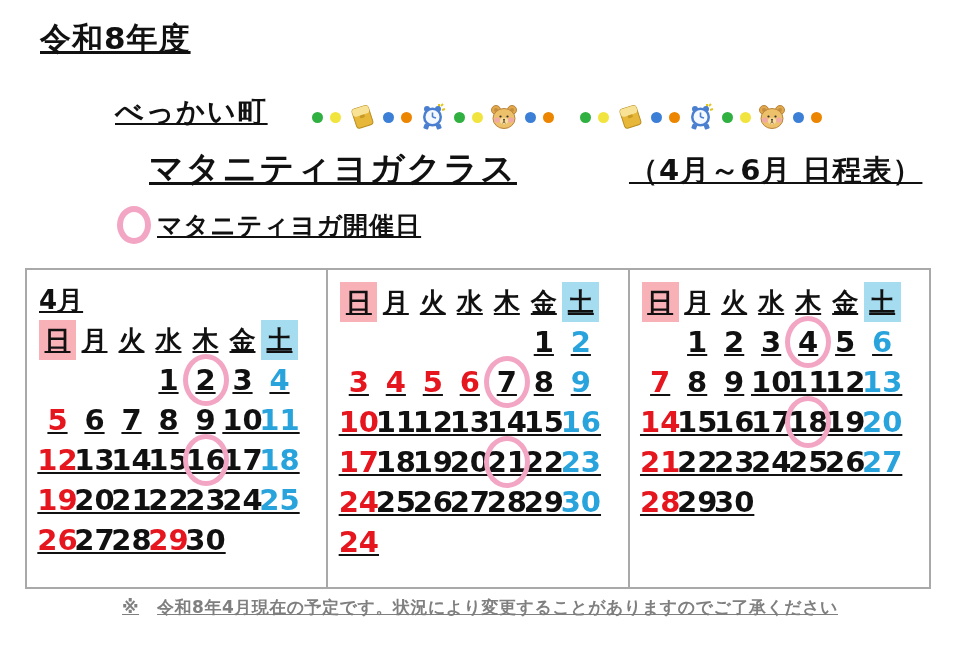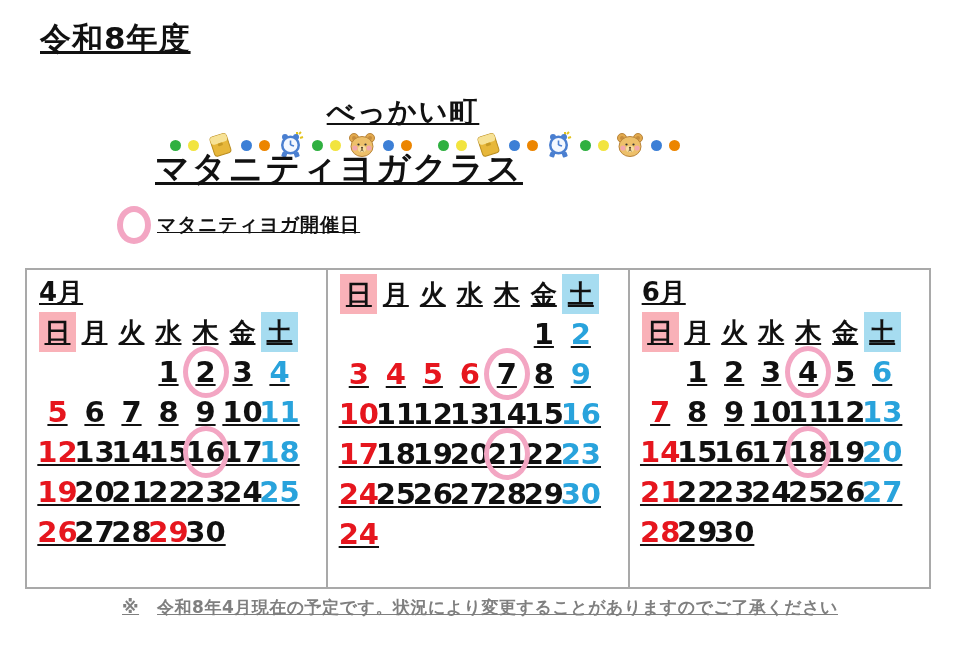--- a/index.html
+++ b/index.html
@@ -4,40 +4,40 @@
 <style>
   html,body{margin:0;padding:0;}
   body{
     width:960px;height:668px;overflow:hidden;background:#ffffff;
     font-family:"DejaVu Sans","Liberation Sans",sans-serif;
     color:#111;position:relative;
   }
   .abs{position:absolute;text-decoration:underline;}
   
   .fiscal-title{left:40px;top:18px;font-size:31px;font-weight:bold;letter-spacing:1px;}
-  .town-row{left:126px;top:93px;display:flex;align-items:center;flex-direction:column;}
+  .town-row{left:115px;top:93px;display:flex;align-items:flex-end;}
   .town-name{font-size:28px;font-weight:bold;letter-spacing:2px;}
   .deco-strip{display:flex;align-items:center;margin-left:44px;}
   .deco-group{display:flex;align-items:center;gap:7px;}
   .deco-group + .deco-group{margin-left:26px;}
   .dot{width:11px;height:11px;border-radius:50%;display:inline-block;}
   .deco-icon{width:28px;height:28px;display:inline-block;}
-  .title-row{left:155px;top:146px;display:flex;align-items:baseline;}
+  .title-row{left:149px;top:146px;display:flex;align-items:baseline;}
   .class-title{font-size:34px;font-weight:bold;letter-spacing:2px;}
   .schedule-range{font-size:29px;font-weight:bold;margin-left:112px;letter-spacing:1px;}
   
   .legend{left:117px;top:206px;display:flex;align-items:center;}
   .legend-ring{width:22px;height:26px;border:6px solid var(--circle);border-radius:50%;display:inline-block;}
-  .legend-label{font-size:19px;font-weight:bold;margin-left:6px;letter-spacing:1px;}
+  .legend-label{font-size:25px;font-weight:bold;margin-left:6px;letter-spacing:1px;}
   
   .calendars{
     left:25px;top:268px;width:902px;height:317px;
     border:2px solid var(--border);display:flex;background:#fff;
   }
-  .month{flex:1 1 0;padding:4px 0 0 12px;box-sizing:border-box;}
+  .month{flex:1 1 0;padding:12px 0 0 12px;box-sizing:border-box;}
   .month + .month{border-left:2px solid var(--border);}
   .month-label{font-size:26px;font-weight:bold;height:38px;line-height:36px;}
   .grid{display:grid;grid-template-columns:repeat(7,37px);grid-auto-rows:40px;}
   .cell{display:flex;align-items:center;justify-content:center;position:relative;}
   .hdr{font-size:26px;font-weight:bold;}
   .hdr.sun{background:var(--sunbg);}
   .hdr.sat{background:var(--satbg);}
   .date{font-size:29px;font-weight:bold;}
   .date.red{color:var(--red);}
   .date.sat{color:var(--blue);}
@@ -145,20 +145,21 @@
             <path d="M14 18 q0 2 -1.6 2.2 M14 18 q0 2 1.6 2.2" stroke="#5a4328" stroke-width="0.8" fill="none"></path>
           </svg></span>
         <span class="dot" style="background: rgb(60, 127, 214);"></span>
         <span class="dot" style="background: rgb(236, 133, 0);"></span>
       </span>
     </span>
 </div>
 
 <div class="abs title-row">
   <span class="class-title">マタニティヨガクラス</span>
+  <span class="schedule-range">（4月～6月 日程表）</span>
 </div>
 
 <div class="abs legend">
   <span class="legend-ring"></span>
   <span class="legend-label">マタニティヨガ開催日</span>
 </div>
 
 <div class="abs calendars" id="calendars">
     <div class="month">
       <div class="month-label">4月</div>
@@ -380,21 +381,20 @@
         </div>
         <div class="cell date"></div>
         <div class="cell date"></div>
         <div class="cell date"></div>
         <div class="cell date"></div>
         <div class="cell date"></div>
         <div class="cell date"></div>
       </div>
     </div>
     <div class="month">
-      <div class="month-label">6月</div>
       <div class="grid">
         <div class="cell hdr sun">日</div>
         <div class="cell hdr">月</div>
         <div class="cell hdr">火</div>
         <div class="cell hdr">水</div>
         <div class="cell hdr">木</div>
         <div class="cell hdr">金</div>
         <div class="cell hdr sat">土</div>
         <div class="cell date"></div>
         <div class="cell date">

